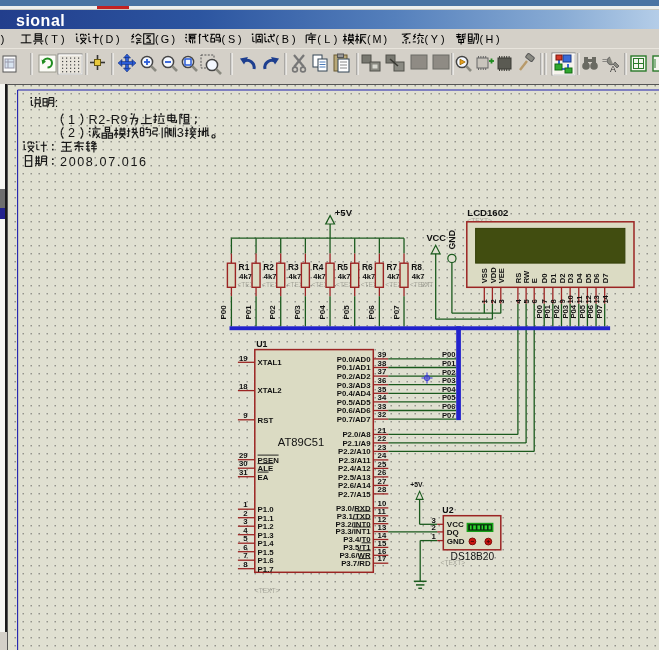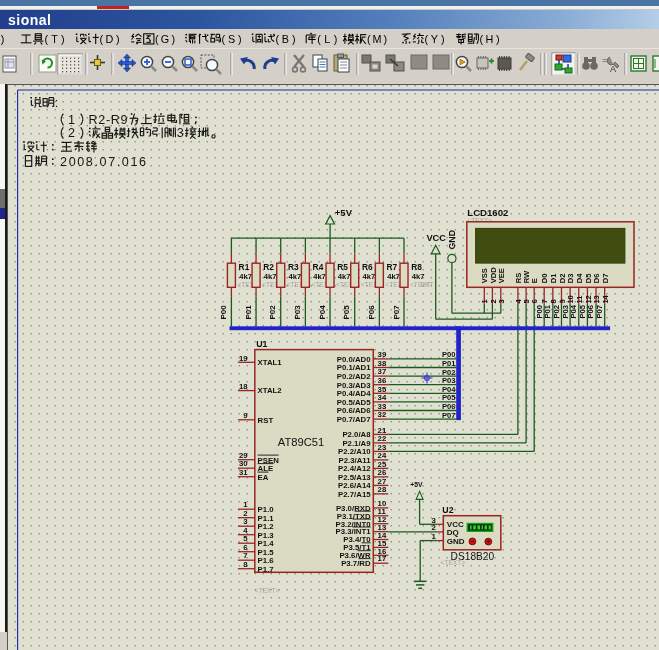--- a/index.html
+++ b/index.html
@@ -1,19 +1,19 @@
 <!DOCTYPE html>
 <html><head><meta charset="utf-8"><style>
 *{margin:0;padding:0;box-sizing:border-box}
 html,body{width:659px;height:650px;overflow:hidden;font-family:"Liberation Sans",sans-serif;background:#d4d0c8}
 #top1{position:absolute;left:0;top:0;width:659px;height:6px;background:#4a74a4}
 #top2{position:absolute;left:0;top:6px;width:659px;height:4px;background:#eef0ee;border-bottom:1px solid #c8c8c0}
 #redseg{position:absolute;left:97px;top:6px;width:32px;height:2.5px;background:#c22222}
 #title{position:absolute;left:0;top:10px;width:659px;height:18.5px;background:linear-gradient(90deg,#223e8c 0%,#2c55a0 30%,#5580bc 60%,#88abd4 85%,#b4cde8 100%)}
-#title span{position:absolute;left:8px;top:2px;color:#fff;font-weight:bold;font-size:14px;letter-spacing:0.5px}
+#title span{position:absolute;left:16px;top:2px;color:#fff;font-weight:bold;font-size:16px;letter-spacing:0.5px}
 #menubar{position:absolute;left:0;top:28.5px;width:659px;height:19.5px;background:#d4d0c8}
 #toolbar{position:absolute;left:0;top:48px;width:659px;height:31px;background:#d4d0c8;border-top:1px solid #e8e4dc}
 #canvas{position:absolute;left:7px;top:84px;width:652px;height:566px;background:#e0e0d1;border-left:1px solid #555;border-top:1px solid #555}
 #leftcol{position:absolute;left:0;top:84px;width:7px;height:566px;background:#f6f6f2}
 #lc-border{position:absolute;left:5px;top:84px;width:2px;height:548px;background:#1a1a1a}
 #lc-gray{position:absolute;left:0;top:189px;width:5px;height:19px;background:#6e6e6e}
 #lc-navy{position:absolute;left:0;top:208px;width:5px;height:11px;background:#23238e}
 #lc-bot{position:absolute;left:0;top:632px;width:7px;height:18px;background:#d4d0c8}
 svg{position:absolute;left:0;top:0}
 text{font-family:"Liberation Sans",sans-serif}

